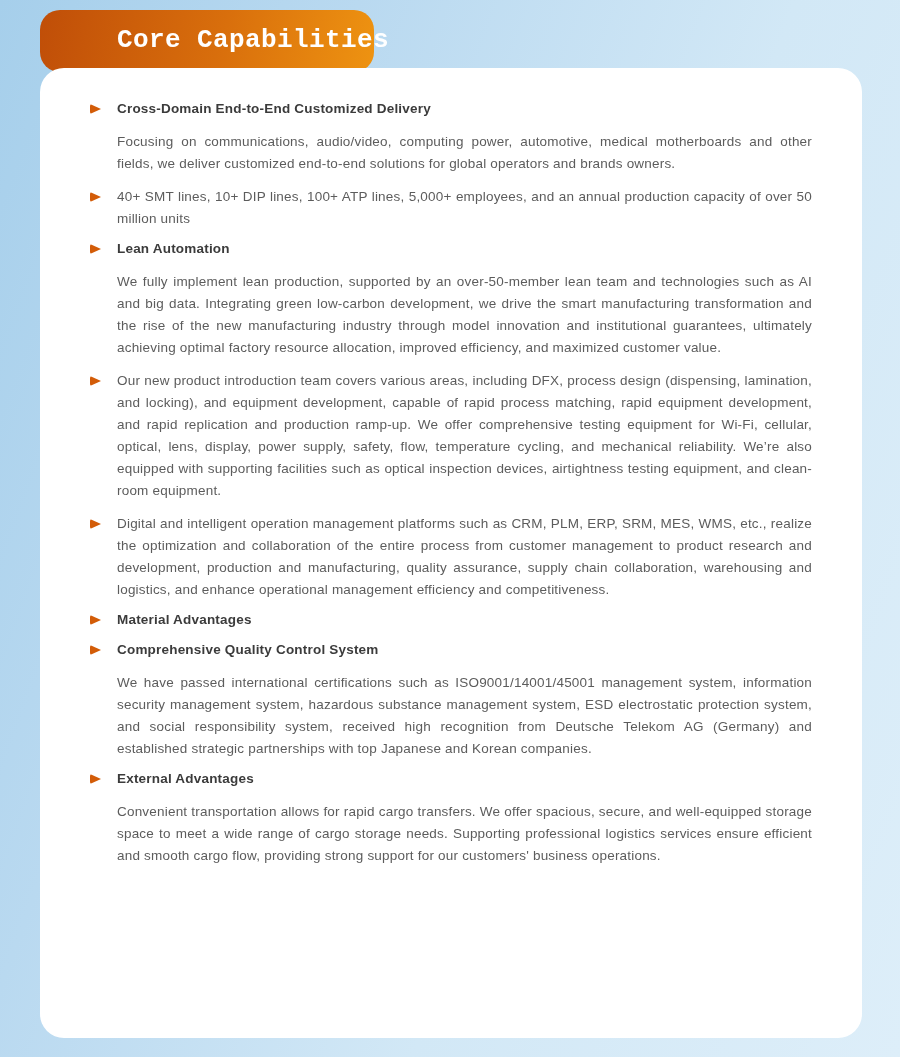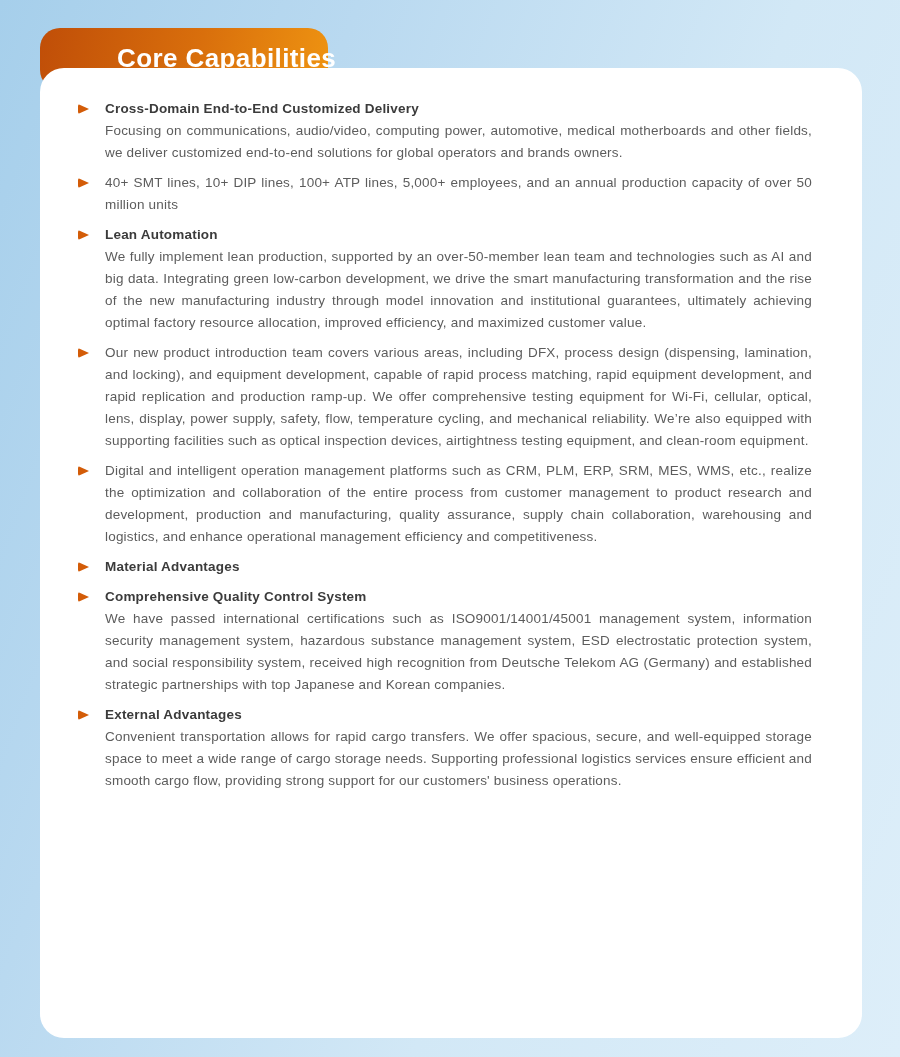--- a/index.html
+++ b/index.html
@@ -6,47 +6,48 @@
   html, body { width: 900px; height: 1057px; }
   body {
     position: relative;
     font-family: "Liberation Sans", "DejaVu Sans", sans-serif;
     background: linear-gradient(110deg, #a6cfeb 0%, #b9d9f0 28%, #d2e8f6 62%, #ddeef9 100%);
     overflow: hidden;
   }
   .banner {
     position: absolute;
     left: 40px;
-    top: 28px;
-    width: 288px;
+    top: 10px;
+    width: 334px;
     height: 62px;
     border-radius: 20px;
     background: linear-gradient(100deg, #c04e08 0%, #d96f0c 55%, #ee9311 100%);
     z-index: 1;
+    font-family: Liberation Mono, monospace;
   }
   .banner-title {
     position: absolute;
     left: 77px;
     top: 0;
     line-height: 60px;
     color: #ffffff;
     font-size: 26px;
     font-weight: bold;
     letter-spacing: 0.4px;
     white-space: nowrap;
   }
   .card {
     position: absolute;
     left: 40px;
     top: 68px;
     width: 822px;
     height: 970px;
     background: #ffffff;
     border-radius: 24px;
-    padding: 30px 50px 0 38px;
+    padding: 30px 50px 0 50px;
     z-index: 2;
   }
   ul.capabilities { list-style: none; }
   li.item {
     position: relative;
     padding-left: 27px;
     margin-bottom: 8px;
   }
   .bullet {
     position: absolute;
@@ -60,20 +61,21 @@
     border-radius: 2px;
   }
   .item-heading {
     font-size: 13.5px;
     line-height: 22px;
     font-weight: bold;
     color: #3b3b3b;
     letter-spacing: 0.2px;
   }
   .item-body {
+    margin-top: 11px;
     font-size: 13.5px;
     line-height: 22px;
     color: #5c5c5c;
     letter-spacing: 0.2px;
     text-align: justify;
   }
 </style>
 </head>
 <body>
 

